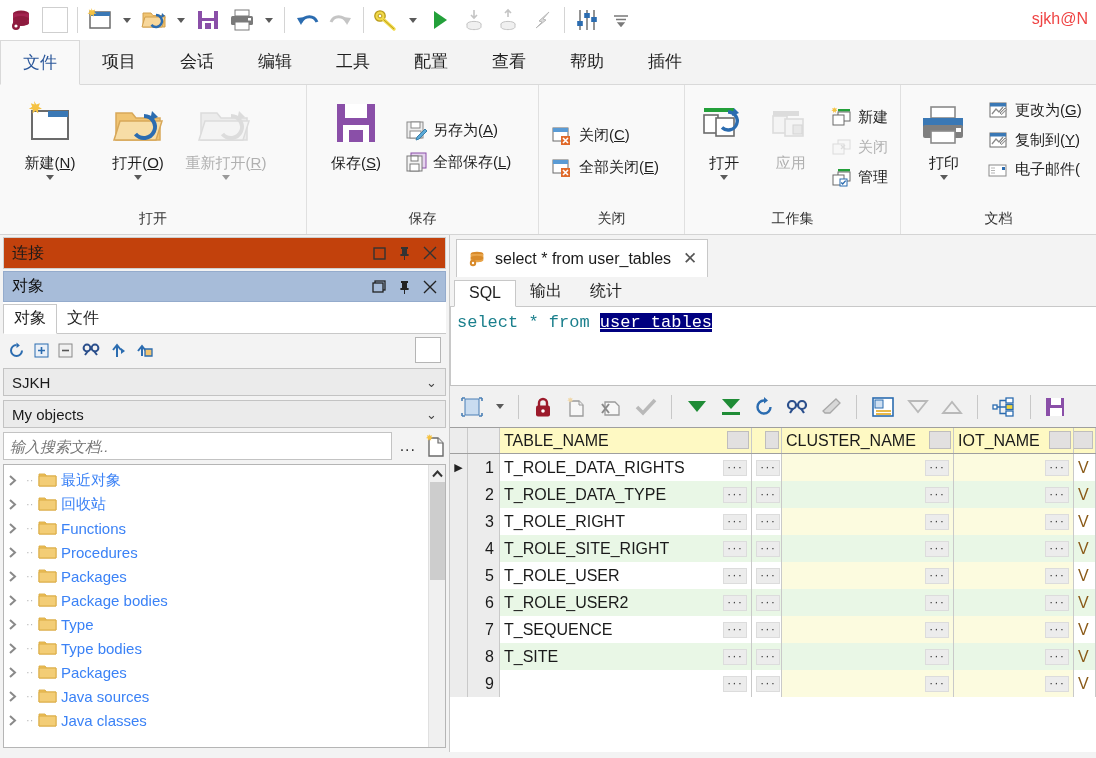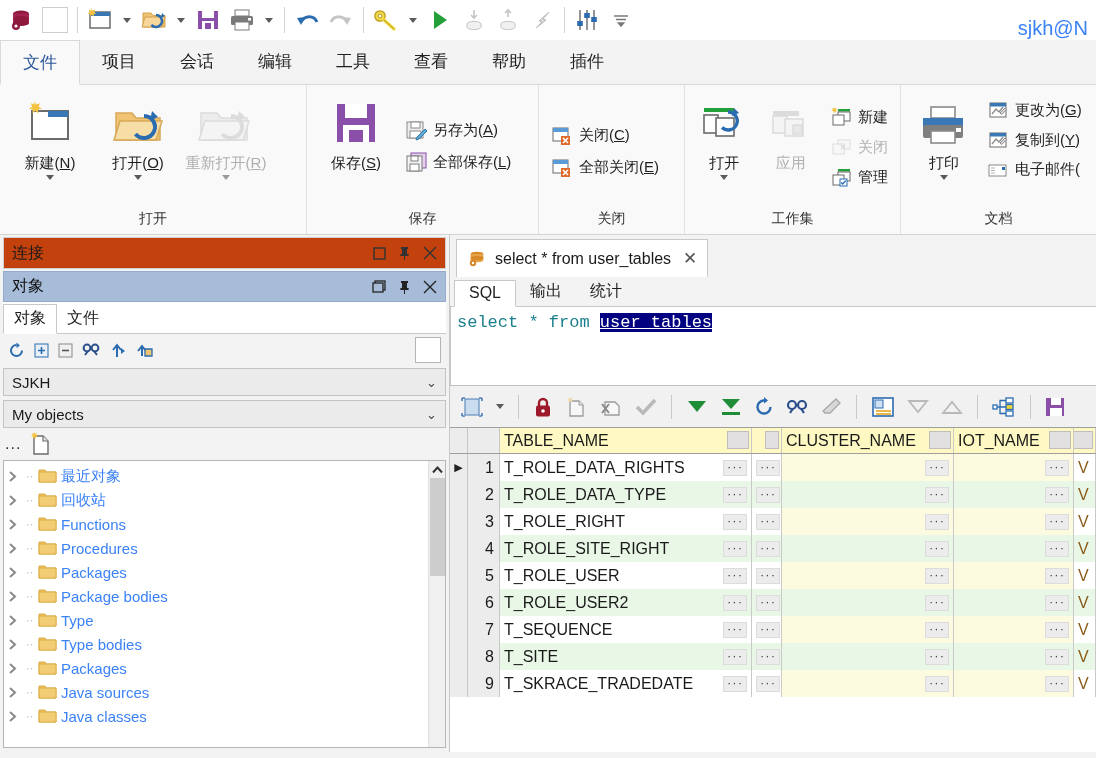--- a/index.html
+++ b/index.html
@@ -13,21 +13,21 @@
   .app { width:1096px; height:758px; position:relative; background:#f3f3f3; }
 
   
   .qat { height:40px; background:#fff; display:flex; align-items:center; padding:0 4px; position:relative; }
   .qat .slot { width:34px; height:34px; display:flex; align-items:center; justify-content:center; }
   .qat .slot.narrow { width:20px; }
   .qat .sep { width:1px; height:26px; background:#d4d4d4; margin:0 5px; }
   .qat .blank-box { width:26px; height:26px; border:1px solid #cfcfcf; background:#fff; }
   .caret { width:0;height:0;border-left:4px solid transparent;border-right:4px solid transparent;border-top:5px solid #5a5a5a; }
   .caret.light { border-top-color:#9a9a9a; }
-  .win-title { position:absolute; right:8px; top:17px; font-size:20px; color:#3b82f6; white-space:nowrap; }
+  .win-title { position:absolute; right:8px; top:10px; font-size:16px; color:#ef4444; white-space:nowrap; }
 
   
   .menubar { height:45px; background:#f3f3f3; display:flex; align-items:flex-end; border-bottom:1px solid #d9d9d9; position:relative; }
   .menubar .tab { padding:0 22px; height:45px; display:flex; align-items:center; font-size:17px; color:#1f1f1f; cursor:default; }
   .menubar .tab.active { background:#f9f9f9; color:#2b579a; border:1px solid #d9d9d9; border-bottom:1px solid #f9f9f9; margin-bottom:-1px; }
 
   
   .ribbon { height:150px; background:#f9f9f9; display:flex; border-bottom:1px solid #d4d4d4; overflow:hidden; }
   .rgroup { display:flex; flex-direction:column; justify-content:space-between; position:relative; padding:4px 0 2px; height:150px; }
   .rgroup + .rgroup { border-left:1px solid #e0e0e0; }
@@ -269,20 +269,23 @@
       <div class="tab">
         <span>会话</span>
       </div>
       <div class="tab">
         <span>编辑</span>
       </div>
       <div class="tab">
         <span>工具</span>
       </div>
       <div class="tab">
+        <span>配置</span>
+      </div>
+      <div class="tab">
         <span>查看</span>
       </div>
       <div class="tab">
         <span>帮助</span>
       </div>
       <div class="tab">
         <span>插件</span>
       </div>
     </div>
 
@@ -618,20 +621,21 @@
         <span class="val">SJKH</span>
         <span class="chev">⌄</span>
       </div>
 
       <div class="combo">
         <span class="val">My objects</span>
         <span class="chev">⌄</span>
       </div>
 
       <div class="searchrow">
+        <input type="text" placeholder="输入搜索文档.." style="">
         <span class="dots">...</span>
         <span>
           <svg width="22" height="24" viewBox="0 0 22 24">
             <path d="M5 4h9l5 5v13H5z" fill="#fff" stroke="#6b6b6b" stroke-width="1.4"></path>
             <path d="M14 4v5h5" fill="#e8e8e8" stroke="#6b6b6b" stroke-width="1.2"></path>
             <path d="M5 0l1.1 1.8 2-.6-.8 1.9 1.8 1-2.1.5.1 2.1-1.6-1.4-1.6 1.4.1-2.1-2.1-.5 1.8-1-.8-1.9 2 .6z" fill="#f5c242"></path>
           </svg>
         </span>
       </div>
 
@@ -1159,21 +1163,20 @@
               <span class="ellip">···</span>
             </div>
             <div class="gc c-last">
               <span class="cell-v">V</span>
             </div>
           </div>
           <div class="grow row-odd">
             <div class="gc c-arrow"></div>
             <div class="gc c-num">9</div>
             <div class="gc c-tname">
-              <span>T_SKRACE_TRADEDATE</span>
               <span class="ellip">···</span>
             </div>
             <div class="gc c-mini">
               <span></span>
               <span class="ellip">···</span>
             </div>
             <div class="gc c-cluster cell-yellow">
               <span></span>
               <span class="ellip">···</span>
             </div>

